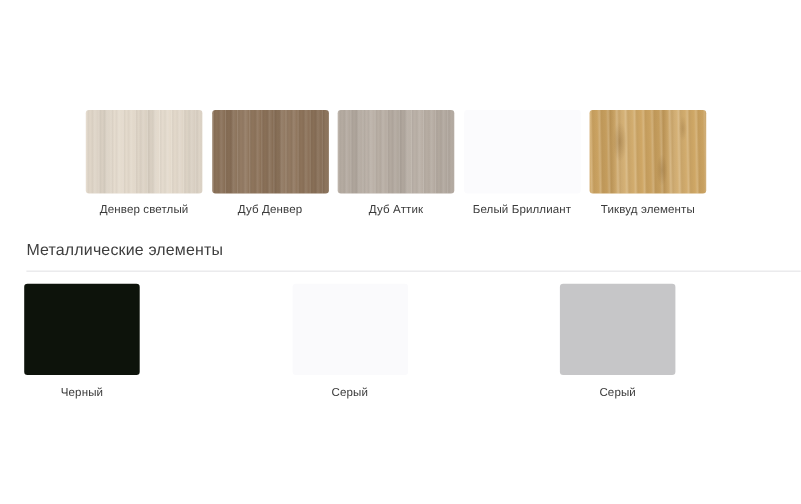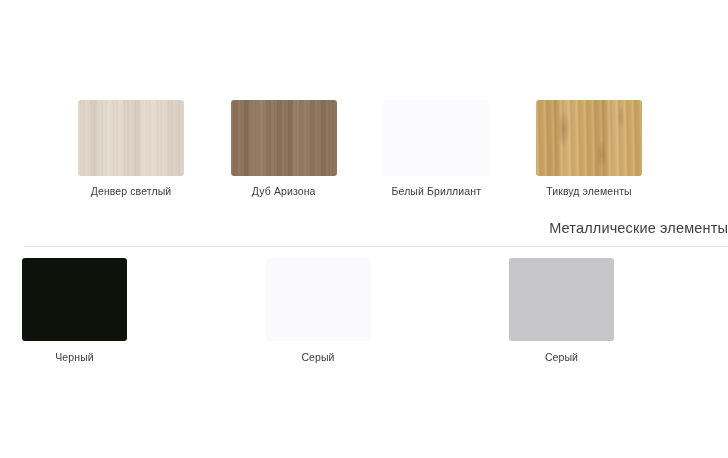--- a/index.html
+++ b/index.html
@@ -128,21 +128,20 @@
     width: 704px;
   }
   .section-title {
     font-size: 14.5px;
     line-height: 20px;
     color: #3e3e3e;
     font-weight: 400;
     letter-spacing: 0.15px;
     margin: 0;
     padding-bottom: 8px;
-    text-align: right;
   }
   .section-divider {
     height: 1px;
     background: #e3e3e5;
     width: 704px;
   }
 
   
   .watermark {
     position: absolute;
@@ -173,23 +172,29 @@
       <div class="swatch-tile" style="background:#e3d9cb;">
         <div class="grain v"></div>
       </div>
       <div class="swatch-label">Денвер светлый</div>
     </div>
 
     <div class="swatch-cell">
       <div class="swatch-tile" style="background:#8c7259;">
         <div class="grain v"></div>
       </div>
-      <div class="swatch-label">Дуб Аризона</div>
-    </div>
-
+      <div class="swatch-label">Дуб Денвер</div>
+    </div>
+
+    <div class="swatch-cell">
+      <div class="swatch-tile" style="background:#b7ada3;">
+        <div class="grain v"></div>
+      </div>
+      <div class="swatch-label">Дуб Аттик</div>
+    </div>
 
     <div class="swatch-cell">
       <div class="swatch-tile" style="background:#fbfbfd;"></div>
       <div class="swatch-label">Белый Бриллиант</div>
     </div>
 
     <div class="swatch-cell">
       <div class="swatch-tile" style="background:#cfa765;">
         <div class="grain knots"></div>
       </div>

